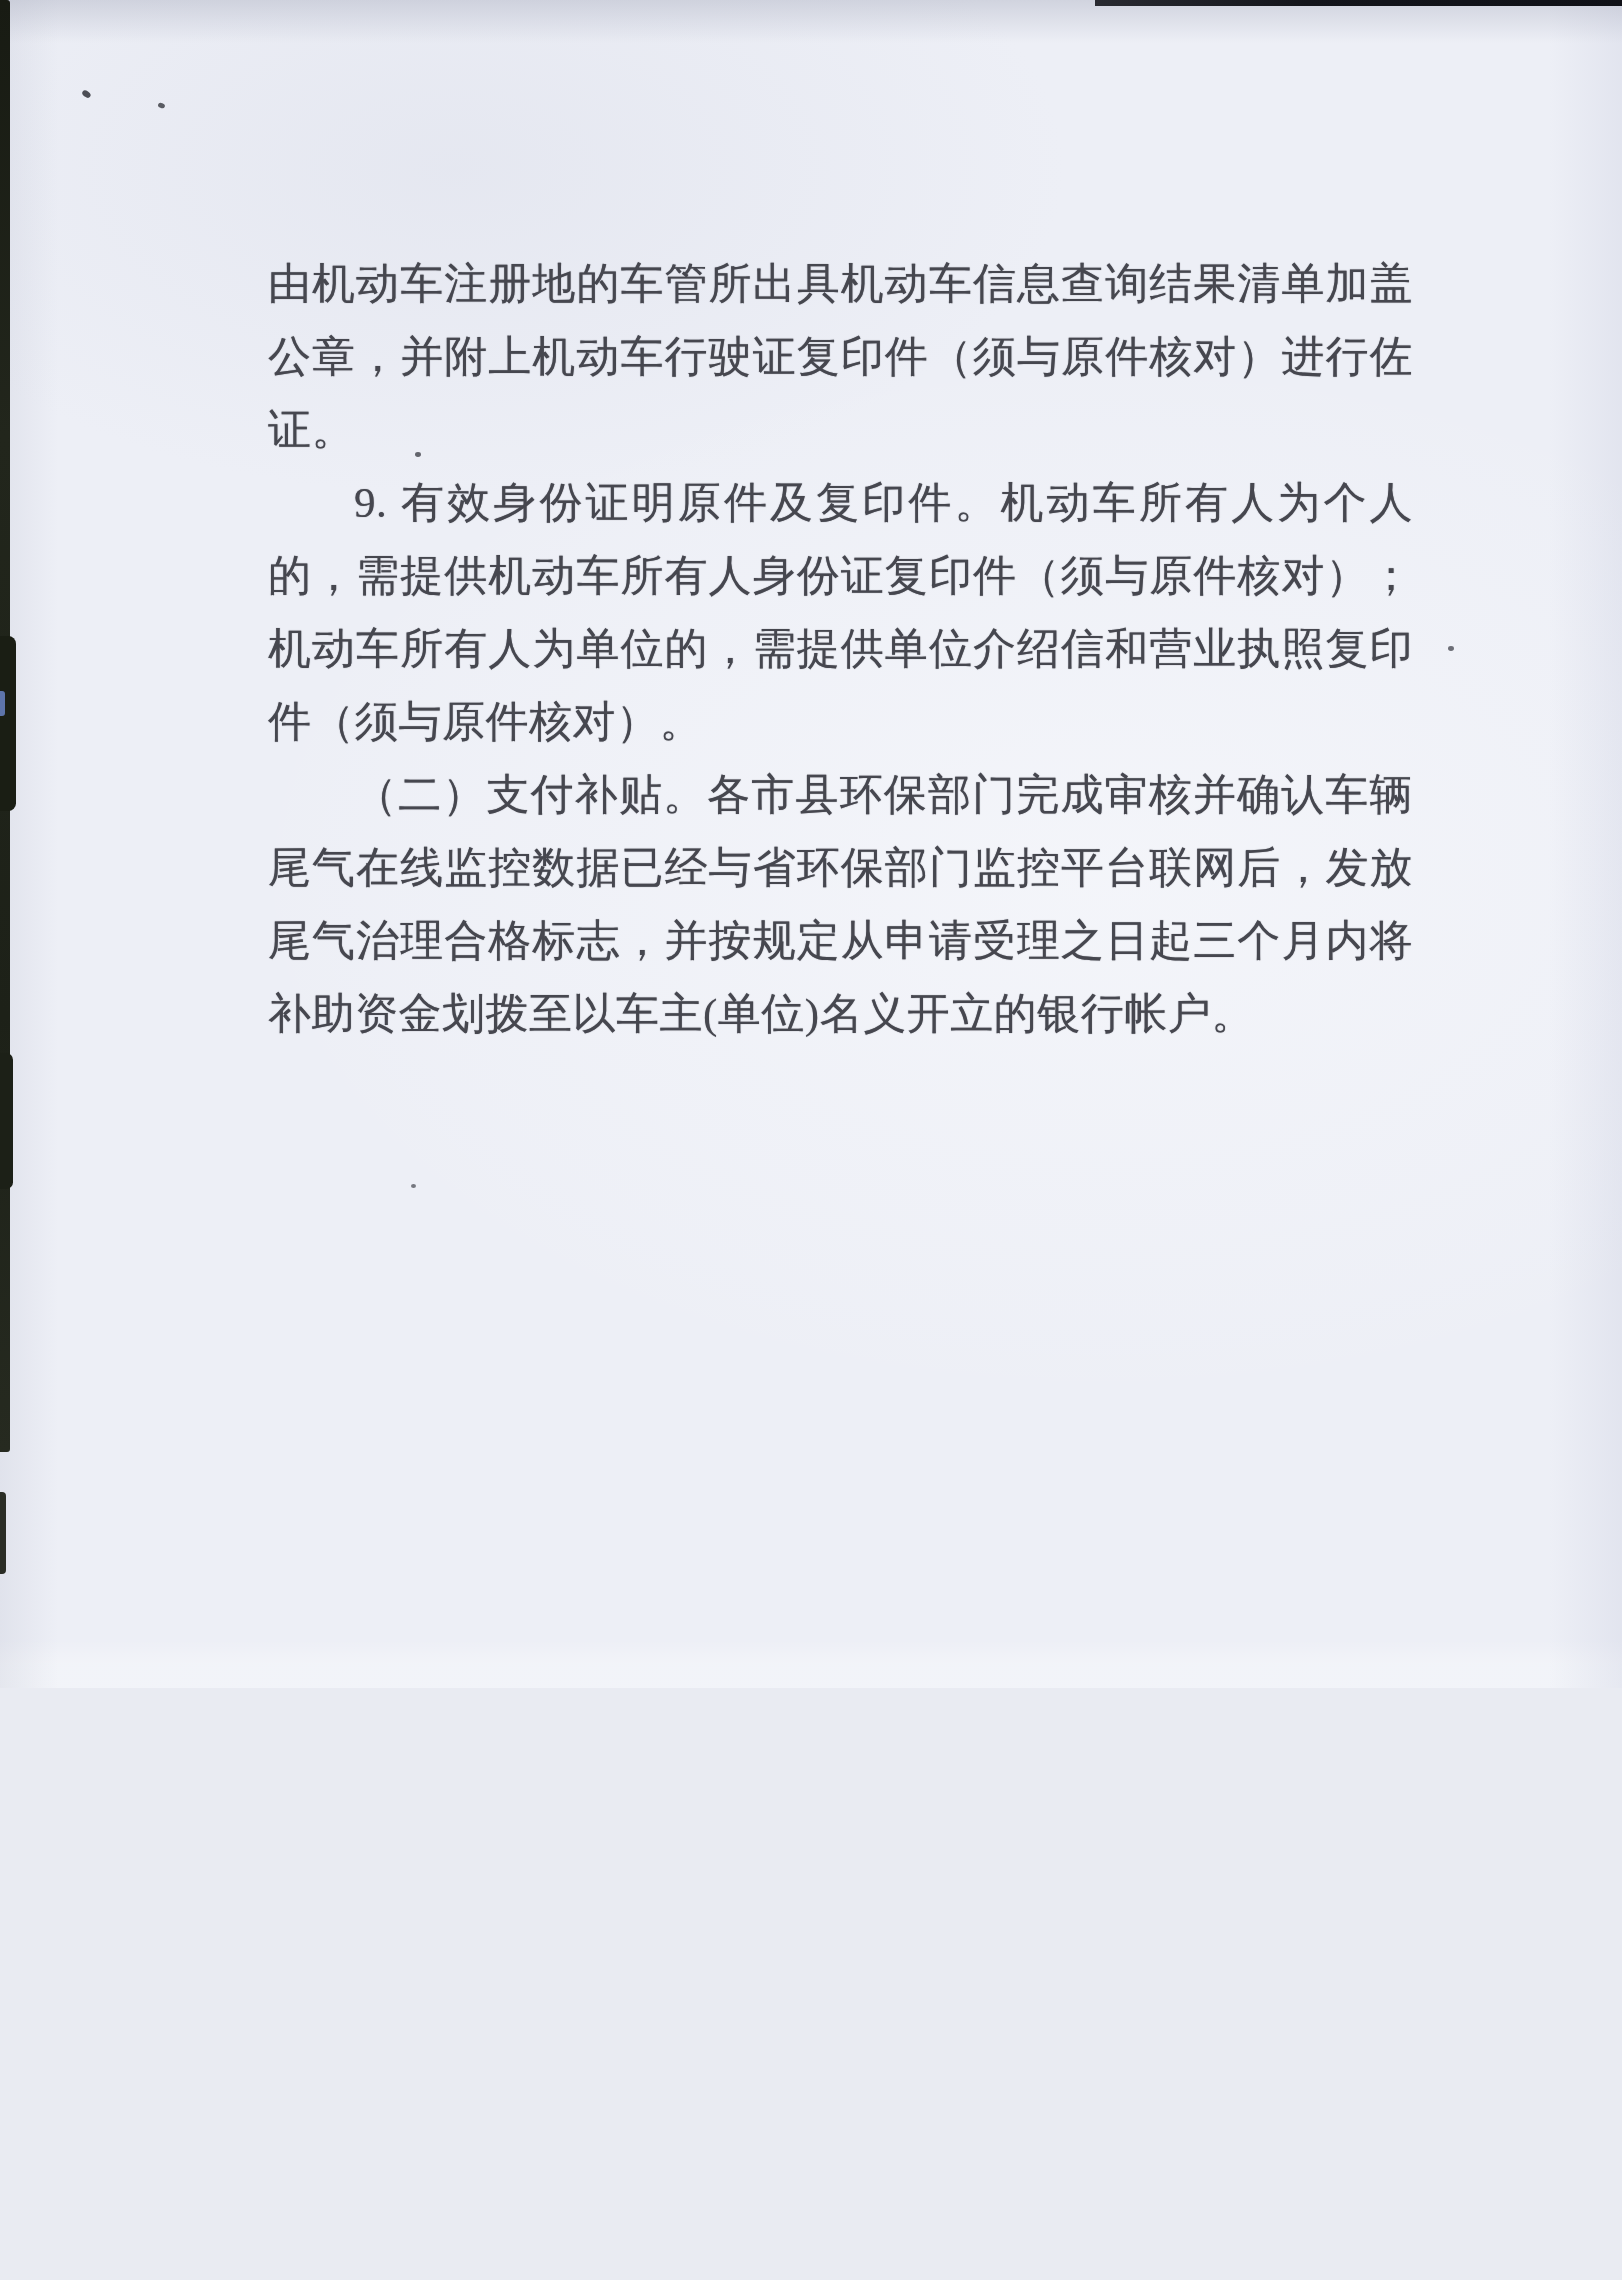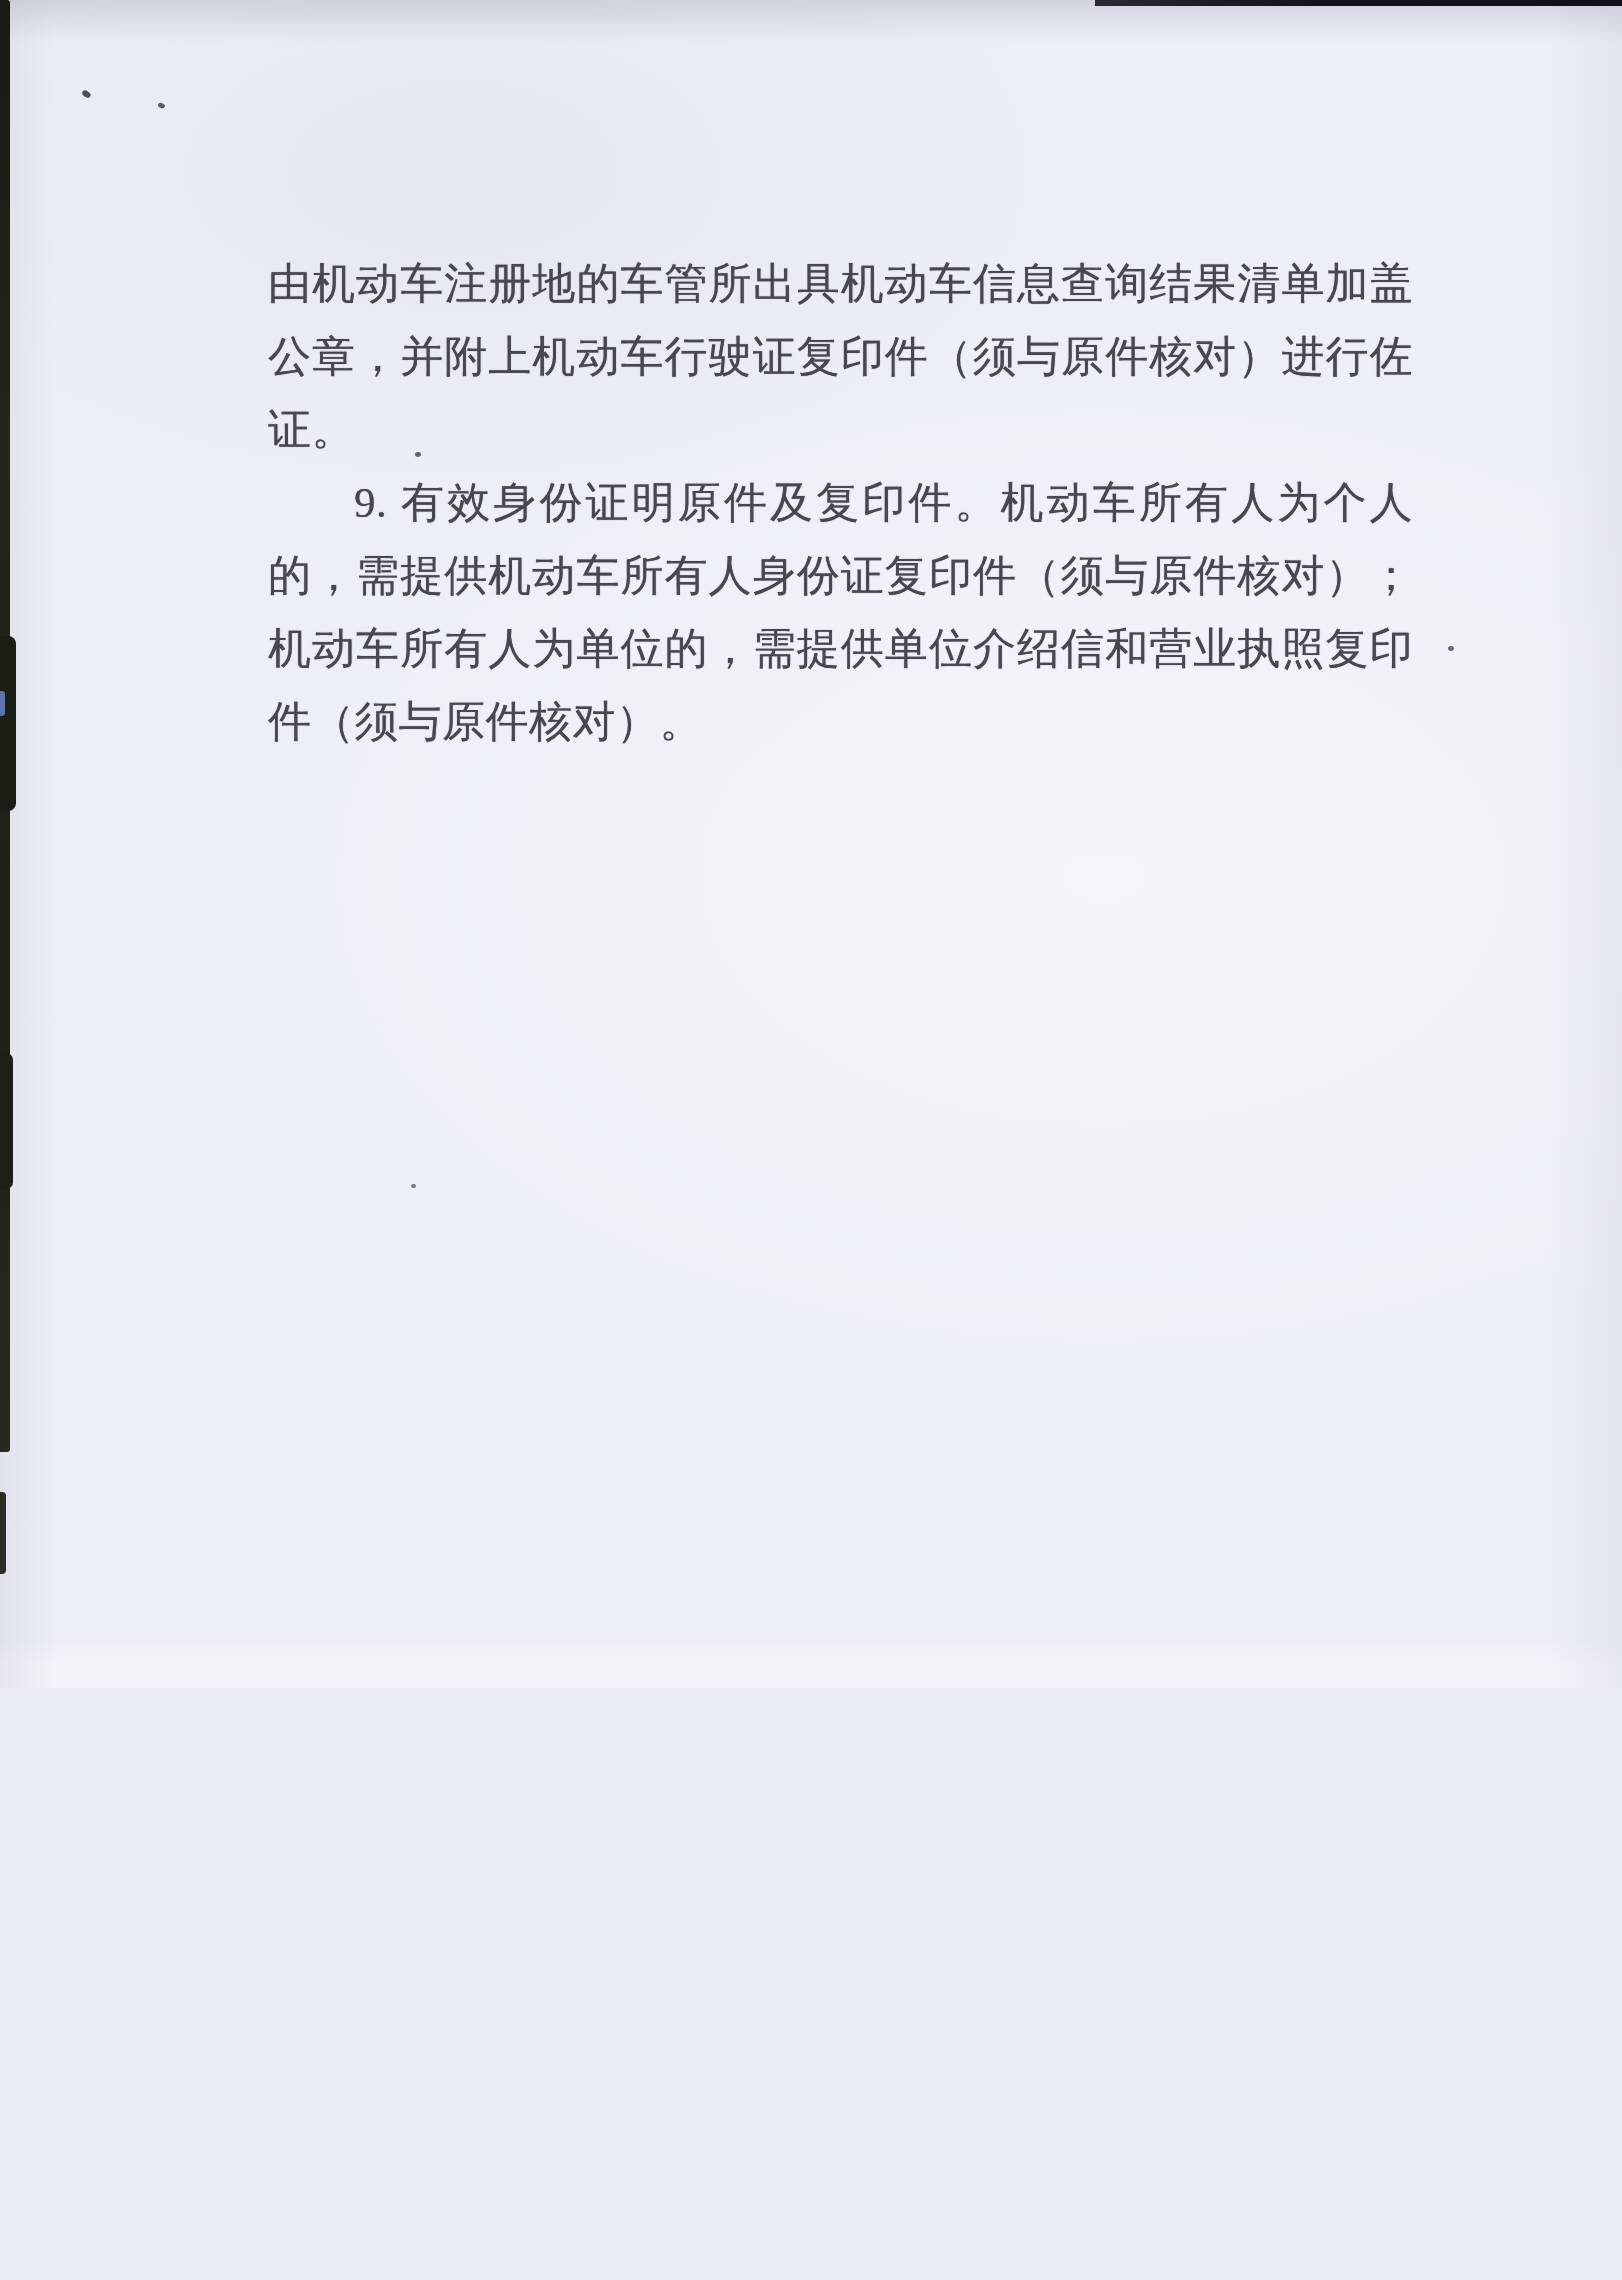--- a/index.html
+++ b/index.html
@@ -97,18 +97,19 @@
   <div class="bottom-wedge"></div>
   <div class="speck speck-1"></div>
   <div class="speck speck-2"></div>
   <div class="speck speck-3"></div>
   <div class="speck speck-4"></div>
   <div class="speck speck-5"></div>
 
   <div class="text-block" id="paragraphs">
       <p class="">由机动车注册地的车管所出具机动车信息查询结果清单加盖公章，并附上机动车行驶证复印件（须与原件核对）进行佐证。</p>
       <p class="indent">9. 有效身份证明原件及复印件。机动车所有人为个人的，需提供机动车所有人身份证复印件（须与原件核对）；机动车所有人为单位的，需提供单位介绍信和营业执照复印件（须与原件核对）。</p>
+      <p class="indent">（二）支付补贴。各市县环保部门完成审核并确认车辆尾气在线监控数据已经与省环保部门监控平台联网后，发放尾气治理合格标志，并按规定从申请受理之日起三个月内将补助资金划拨至以车主(单位)名义开立的银行帐户。</p>
     </div>
 
   <div class="page-number">5</div>
 
 </div>
 
 
 </body></html>

